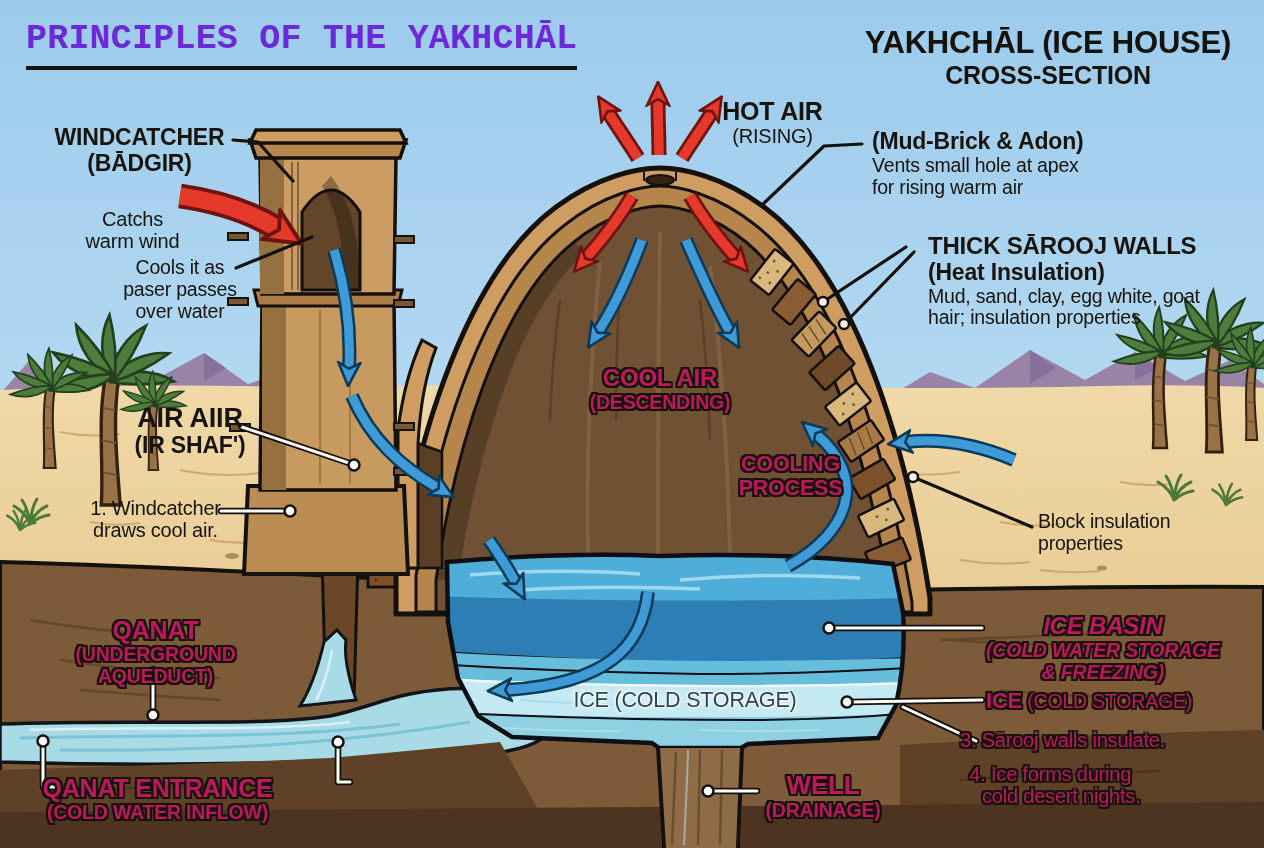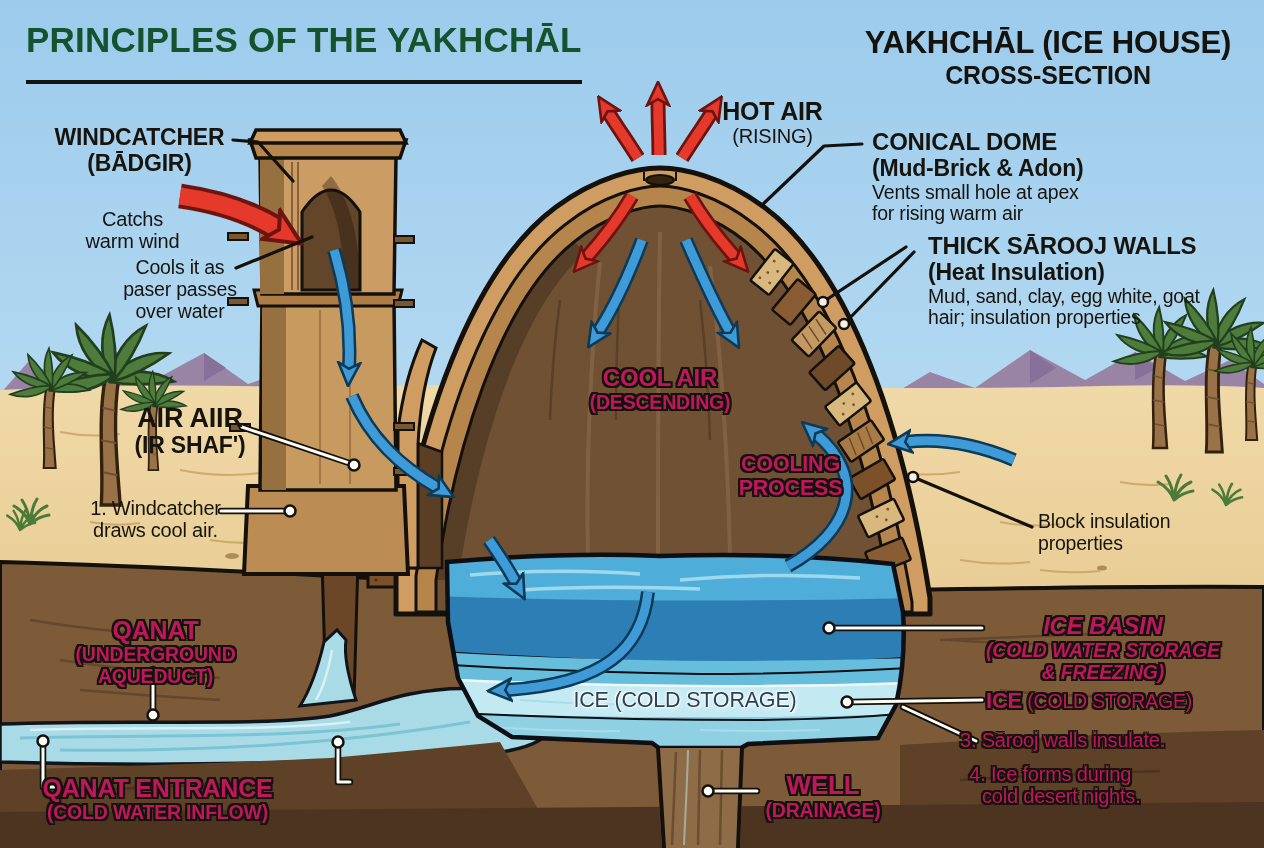--- a/index.html
+++ b/index.html
@@ -8,22 +8,22 @@
   svg.scene{position:absolute;left:0;top:0;display:block;}
   .lbl{position:absolute;line-height:1.12;letter-spacing:-0.2px;}
   .c{text-align:center;}
   .b{font-weight:bold;}
   .blk{color:#17140e;}
   .wht{color:#be185d;
        text-shadow:-2px -2px 0 #16130d,2px -2px 0 #16130d,-2px 2px 0 #16130d,2px 2px 0 #16130d,
                    -2px 0 0 #16130d,2px 0 0 #16130d,0 -2px 0 #16130d,0 2px 0 #16130d;text-align:center;}
   .glow{color:#2c4250;
         text-shadow:0 0 5px #f0fafc,0 0 8px #f0fafc,1px 1px 1px #ffffff,-1px -1px 1px #ffffff;}
-  .t-main{font-size:35px;font-weight:bold;color:#14532d;border-bottom:4px solid #15130e;
-          padding-bottom:21px;display:inline-block;letter-spacing:0.2px;}
+  .t-main{font-size:35px;font-weight:bold;color:#6d28d9;border-bottom:4px solid #15130e;
+          padding-bottom:7px;display:inline-block;letter-spacing:0.2px;font-family:Liberation Mono, monospace;}
   .t-r1{font-size:31px;font-weight:bold;color:#15130e;}
   .t-r2{font-size:25px;font-weight:bold;color:#15130e;}
   .s25b{font-size:25px;font-weight:bold;}
   .s24b{font-size:24px;font-weight:bold;}
   .s23b{font-size:23px;font-weight:bold;}
   .s22b{font-size:22px;font-weight:bold;}
   .s21b{font-size:21.5px;font-weight:bold;}
   .s27b{font-size:27px;font-weight:bold;}
   .s26b{font-size:26px;font-weight:bold;}
   .s20{font-size:20px;}
@@ -358,21 +358,20 @@
   <div class="s20">warm wind</div>
 </div>
 
 <div class="lbl c blk" style="left:105px;top:257px;width:150px;">
   <div class="s19">Cools it as</div>
   <div class="s19">paser passes</div>
   <div class="s19">over water</div>
 </div>
 
 <div class="lbl blk" style="left:872px;top:129px;">
-  <div class="s24b">CONICAL DOME</div>
   <div class="s23b">(Mud-Brick &amp; Adon)</div>
   <div class="s19">Vents small hole at apex</div>
   <div class="s19">for rising warm air</div>
 </div>
 
 <div class="lbl blk" style="left:928px;top:233px;">
   <div class="s24b">THICK SĀROOJ WALLS</div>
   <div class="s23b">(Heat Insulation)</div>
   <div class="s19">Mud, sand, clay, egg white, goat</div>
   <div class="s19">hair; insulation properties</div>

